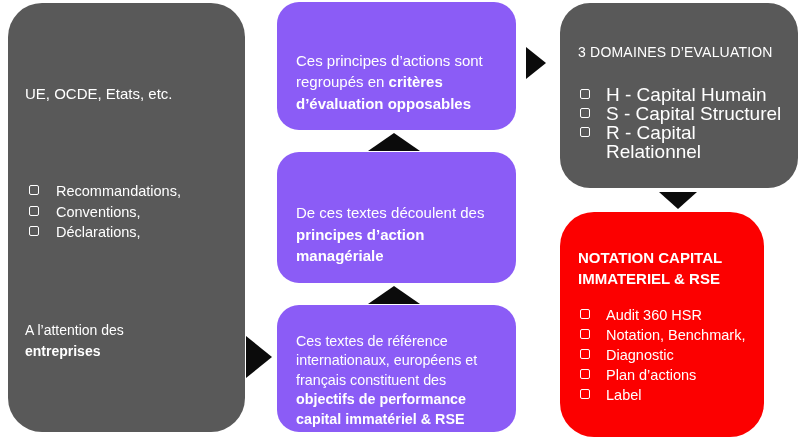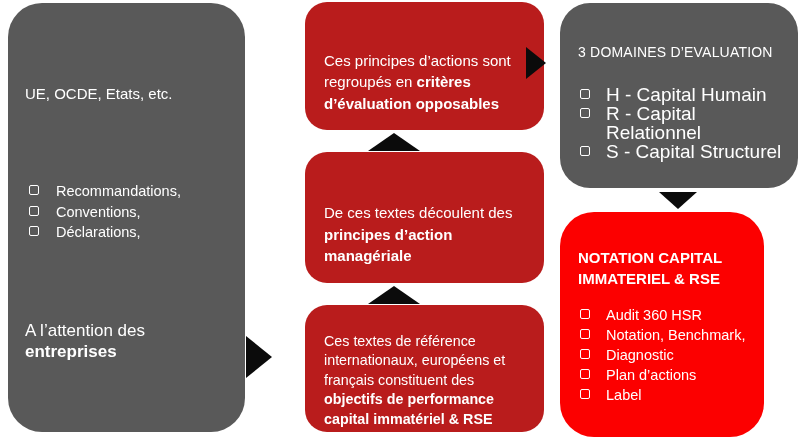--- a/index.html
+++ b/index.html
@@ -10,21 +10,21 @@
     width: 800px;
     height: 438px;
     background: #ffffff;
     overflow: hidden;
   }
   .box {
     position: absolute;
     color: #ffffff;
   }
   .gray { background: #595959; }
-  .black { background: #b91c1c; margin-left: 28px; }
+  .black { background: #8b5cf6; }
   .red { background: #fc0000; }
 
   .left-box {
     left: 8px; top: 3px; width: 237px; height: 429px;
     border-radius: 34px;
     padding: 0 10px 0 17px;
   }
   .left-title {
     margin-top: 80px;
     font-size: 15px;
@@ -44,21 +44,21 @@
     flex: 0 0 auto;
     width: 10px; height: 10px;
     border: 1.7px solid #ffffff;
     border-radius: 2px;
     margin-top: 4px;
     margin-right: 17px;
     margin-left: 4px;
   }
   .audience {
     margin-top: 56px;
-    font-size: 17px;
+    font-size: 14px;
     line-height: 21px;
   }
   .preline { white-space: pre-line; }
   .b { font-weight: bold; }
 
   .flow-box {
     left: 277px; width: 239px;
     border-radius: 22px;
     display: flex;
     flex-direction: column;
@@ -208,26 +208,26 @@
     <div class="eval-title">3 DOMAINES D’EVALUATION</div>
     <ul class="checklist">
 
         <li>
           <span class="cb"></span>
           <span>H - Capital Humain</span>
         </li>
 
         <li>
           <span class="cb"></span>
+          <span>S - Capital Structurel</span>
+        </li>
+
+        <li>
+          <span class="cb"></span>
           <span>R - Capital Relationnel</span>
-        </li>
-
-        <li>
-          <span class="cb"></span>
-          <span>S - Capital Structurel</span>
         </li>
       </ul>
   </div>
 
   <div class="arrow arrow-d1"></div>
 
   <div class="box red notation-box">
     <div class="notation-title preline">NOTATION CAPITAL
 IMMATERIEL &amp; RSE</div>
     <ul class="checklist">

